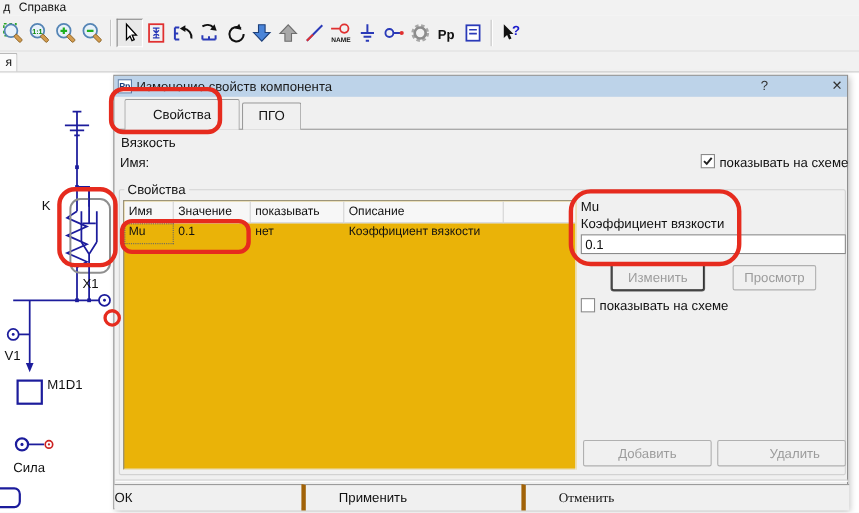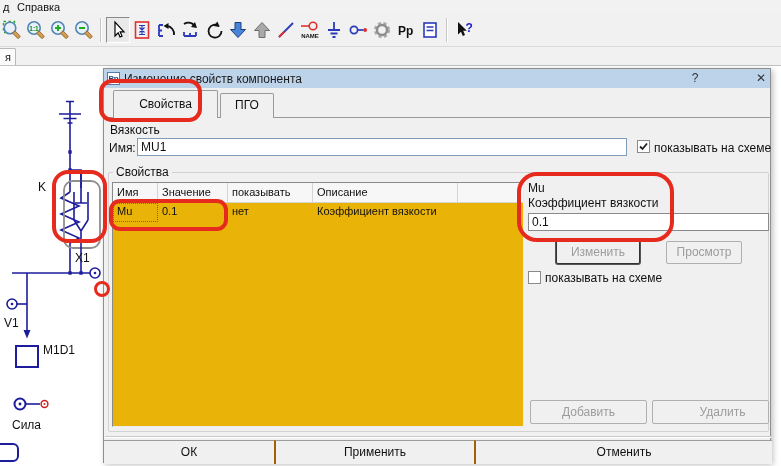--- a/index.html
+++ b/index.html
@@ -37,22 +37,22 @@
   .ptable { position:absolute; left:8px; top:113px; width:412px; height:245px; background:#eab308; border:1px solid; border-color:#8a8a8a #ececec #ececec #8a8a8a; font-size:11px; }
   .thead { display:flex; height:20px; background:#f7f7f7; }
   .th { border-right:1px solid #d4d4d4; border-bottom:1px solid #d4d4d4; padding:3px 4px 0 4px; overflow:hidden; white-space:nowrap; }
   .trow { display:flex; height:19px; }
   .td { padding:2px 4px 0 4px; overflow:hidden; white-space:nowrap; }
   .c0 { width:45px; } .c1 { width:70px; } .c2 { width:85px; } .c3 { width:145px; } .c4 { flex:1; border-right:none; }
   .td.focused { outline:1px dotted #666; outline-offset:-1px; }
   .btn { position:absolute; background:#f0f0f0; border:1px solid #b0b0b0; border-radius:2px; text-align:center; font-size:12px; }
   .btn.disabled { color:#9c9c9c; }
   .btn.default { border:1px solid #333; box-shadow:0 0 0 1px #555; }
-  .footer-btn { position:absolute; top:371px; height:24px; background:#f0f0f0; border-top:1px solid #9c9c9c; text-align:center; line-height:23px; font-size:12px; color:#111; }
-  .footer-sep { border-left:2px solid #a16207; }
+  .footer-btn { position:absolute; top:371px; height:24px; background:#f0f0f0; border-top:1px solid #9c9c9c; text-align:left; line-height:23px; font-size:12px; color:#111; }
+  .footer-sep { border-left:4px solid #a16207;padding-left:30px; }
   .groove { position:absolute; left:1px; top:367px; width:666px; height:2px; border-top:1px solid #c9c9c9; border-bottom:1px solid #fff; }
 
   
   .anno { position:absolute; border:4px solid #e62b1e; border-radius:15px; z-index:10; pointer-events:none; }
 
   svg text { font-family:"Liberation Sans",sans-serif; }
 </style>
 </head>
 <body>
 
@@ -259,21 +259,20 @@
     <span class="cap-btn" style="left:646px;">✕</span>
   </div>
 
   <div class="tab-base"></div>
   <div class="tab active">Свойства</div>
   <div class="tab inactive">ПГО</div>
 
   <div class="lbl" style="left:6px; top:54px;">Вязкость</div>
 
   <div class="lbl" style="left:5px; top:72px;">Имя:</div>
-  <input class="txt-input" style="left: 33px; top: 69px; width: 490px; height: 18px;" readonly="" value="MU1">
   <span class="cb" style="left:533px; top:71px;">
     <svg width="11" height="11" viewBox="0 0 11 11" style="display:block; margin:0 0 0 0;">
       <path d="M2 5.5 L4.5 8 L9 2.5" fill="none" stroke="#222" stroke-width="1.8"></path>
     </svg>
   </span>
   <div class="lbl" style="left:550px; top:72px;">показывать на схеме</div>
 
   <div class="groupbox"></div>
   <div class="group-label">Свойства</div>
 
@@ -301,20 +300,20 @@
   <div class="btn disabled" style="left:562px; top:172px; width:76px; height:23px; line-height:21px;">Просмотр</div>
   <span class="cb" style="left:424px; top:202px;"></span>
   <div class="lbl" style="left:441px; top:202px;">показывать на схеме</div>
   <div class="btn disabled" style="left:426px; top:331px; width:117px; height:24px; line-height:22px;">Добавить</div>
   <div class="btn disabled" style="left:548px; top:331px; width:117px; height:24px; line-height:22px;padding-left:24px;">Удалить</div>
 
   <div class="groove"></div>
 
   <div class="footer-btn" style="left:0; width:170px;">ОК</div>
   <div class="footer-btn footer-sep" style="left:170px; width:200px;">Применить</div>
-  <div class="footer-btn footer-sep" style="left:370px; width:298px;">Отменить</div>
+  <div class="footer-btn footer-sep" style="left:370px; width:298px;font-family:Liberation Serif, serif;">Отменить</div>
 </div>
 
 <div class="anno" style="left:52px; top:170px; width:55px; height:73px; border-radius:16px;"></div>
 <div class="anno" style="left:99px; top:79px; width:103px; height:43px; border-radius:13px;"></div>
 <div class="anno" style="left:109px; top:199px; width:119px; height:32px; border-radius:11px;"></div>
 <div class="anno" style="left:517px; top:172px; width:157px; height:70px; border-radius:20px;"></div>
 <div class="anno" style="left:94px; top:281px; width:16px; height:16px; border-radius:50%; border-width:3px;"></div>
 
 </body></html>

